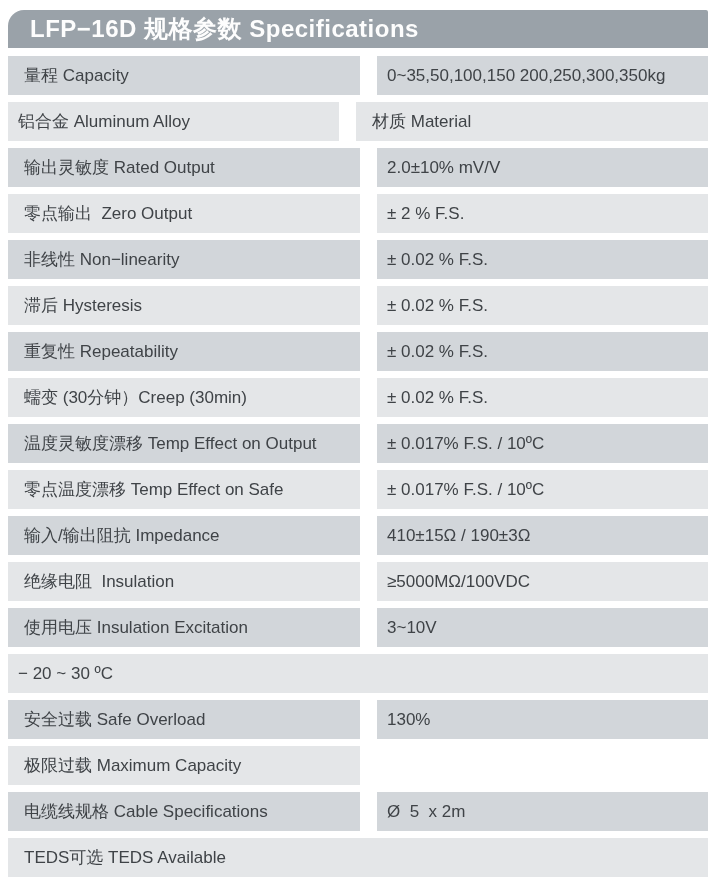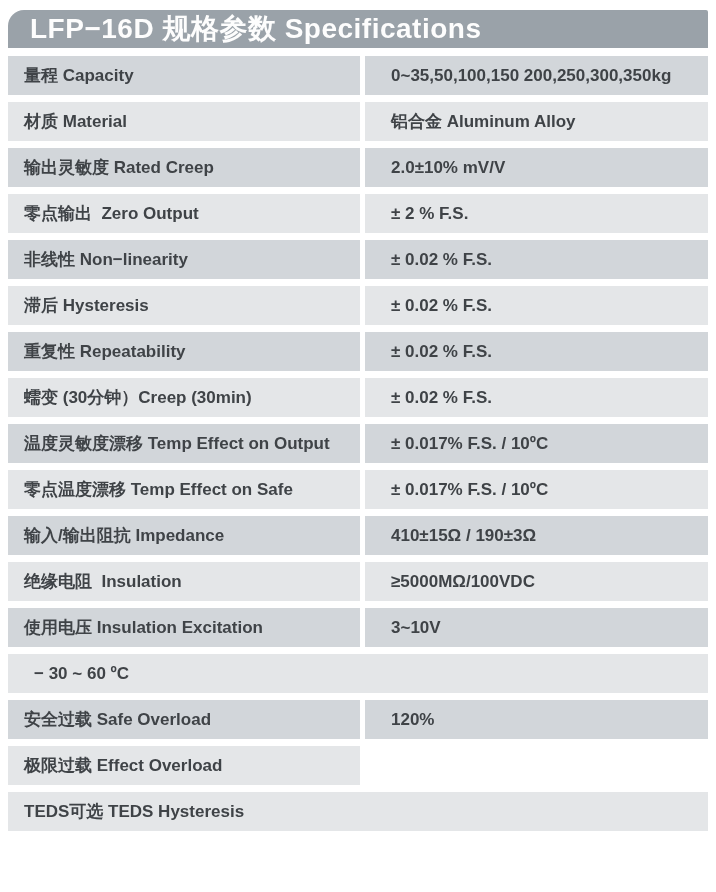--- a/index.html
+++ b/index.html
@@ -26,55 +26,54 @@
   .header-bar {
     position: absolute;
     left: 8px; top: 10px;
     width: 700px; height: 38px;
     background: var(--header_bg);
     border-radius: 16px 2px 0 0;
     display: flex;
     align-items: center;
     padding-left: 22px;
     color: var(--header_text);
-    font-size: 28px;
+    font-size: 24px;
     font-weight: bold;
     letter-spacing: 0.5px;
     white-space: pre-wrap;
   }
   .rows {
     position: absolute;
     left: 8px; top: 56px;
     width: 700px;
     display: flex;
     flex-direction: column;
     gap: 7px;
   }
   .row {
     display: flex;
-    gap: 5px;
+    gap: 17px;
     height: 39px;
-    font-weight: bold;
   }
   .cell {
     display: flex;
     align-items: center;
     color: var(--text_color);
     font-size: 17px;
     white-space: pre-wrap;
     overflow: hidden;
   }
   .cell.label {
     width: 352px;
     flex: 0 0 352px;
     padding-left: 16px;
   }
   .cell.value {
     flex: 1 1 auto;
-    padding-left: 26px;
+    padding-left: 10px;
   }
   .row.dark .cell { background: var(--row_dark); }
   .row.light .cell { background: var(--row_light); }
   .row.full .cell.label {
     width: 100%;
     flex: 1 1 auto;
   }
 </style>
 </head>
 <body>
@@ -86,26 +85,26 @@
   </div>
 
   <div class="rows">
 
     <div class="row dark">
       <div class="cell label">量程 Capacity</div>
       <div class="cell value">0~35,50,100,150 200,250,300,350kg</div>
     </div>
 
     <div class="row light">
+      <div class="cell value">铝合金 Aluminum Alloy</div>
       <div class="cell label">材质 Material</div>
-      <div class="cell value">铝合金 Aluminum Alloy</div>
     </div>
 
     <div class="row dark">
-      <div class="cell label">输出灵敏度 Rated Creep</div>
+      <div class="cell label">输出灵敏度 Rated Output</div>
       <div class="cell value">2.0±10% mV/V</div>
     </div>
 
     <div class="row light">
       <div class="cell label">零点输出  Zero Output</div>
       <div class="cell value">± 2 % F.S.</div>
     </div>
 
     <div class="row dark">
       <div class="cell label">非线性 Non−linearity</div>
@@ -146,31 +145,35 @@
       <div class="cell label">绝缘电阻  Insulation</div>
       <div class="cell value">≥5000MΩ/100VDC</div>
     </div>
 
     <div class="row dark">
       <div class="cell label">使用电压 Insulation Excitation</div>
       <div class="cell value">3~10V</div>
     </div>
 
     <div class="row light">
-      <div class="cell value">− 30 ~ 60 ºC</div>
+      <div class="cell value">− 20 ~ 30 ºC</div>
     </div>
 
     <div class="row dark">
       <div class="cell label">安全过载 Safe Overload</div>
-      <div class="cell value">120%</div>
+      <div class="cell value">130%</div>
     </div>
 
     <div class="row light">
-      <div class="cell label">极限过载 Effect Overload</div>
+      <div class="cell label">极限过载 Maximum Capacity</div>
     </div>
 
+    <div class="row dark">
+      <div class="cell label">电缆线规格 Cable Specifications</div>
+      <div class="cell value">Ø  5  x 2m</div>
+    </div>
 
     <div class="row light full">
-      <div class="cell label">TEDS可选 TEDS Hysteresis</div>
+      <div class="cell label">TEDS可选 TEDS Available</div>
     </div>
 
   </div>
 </div>
 
 </body></html>

